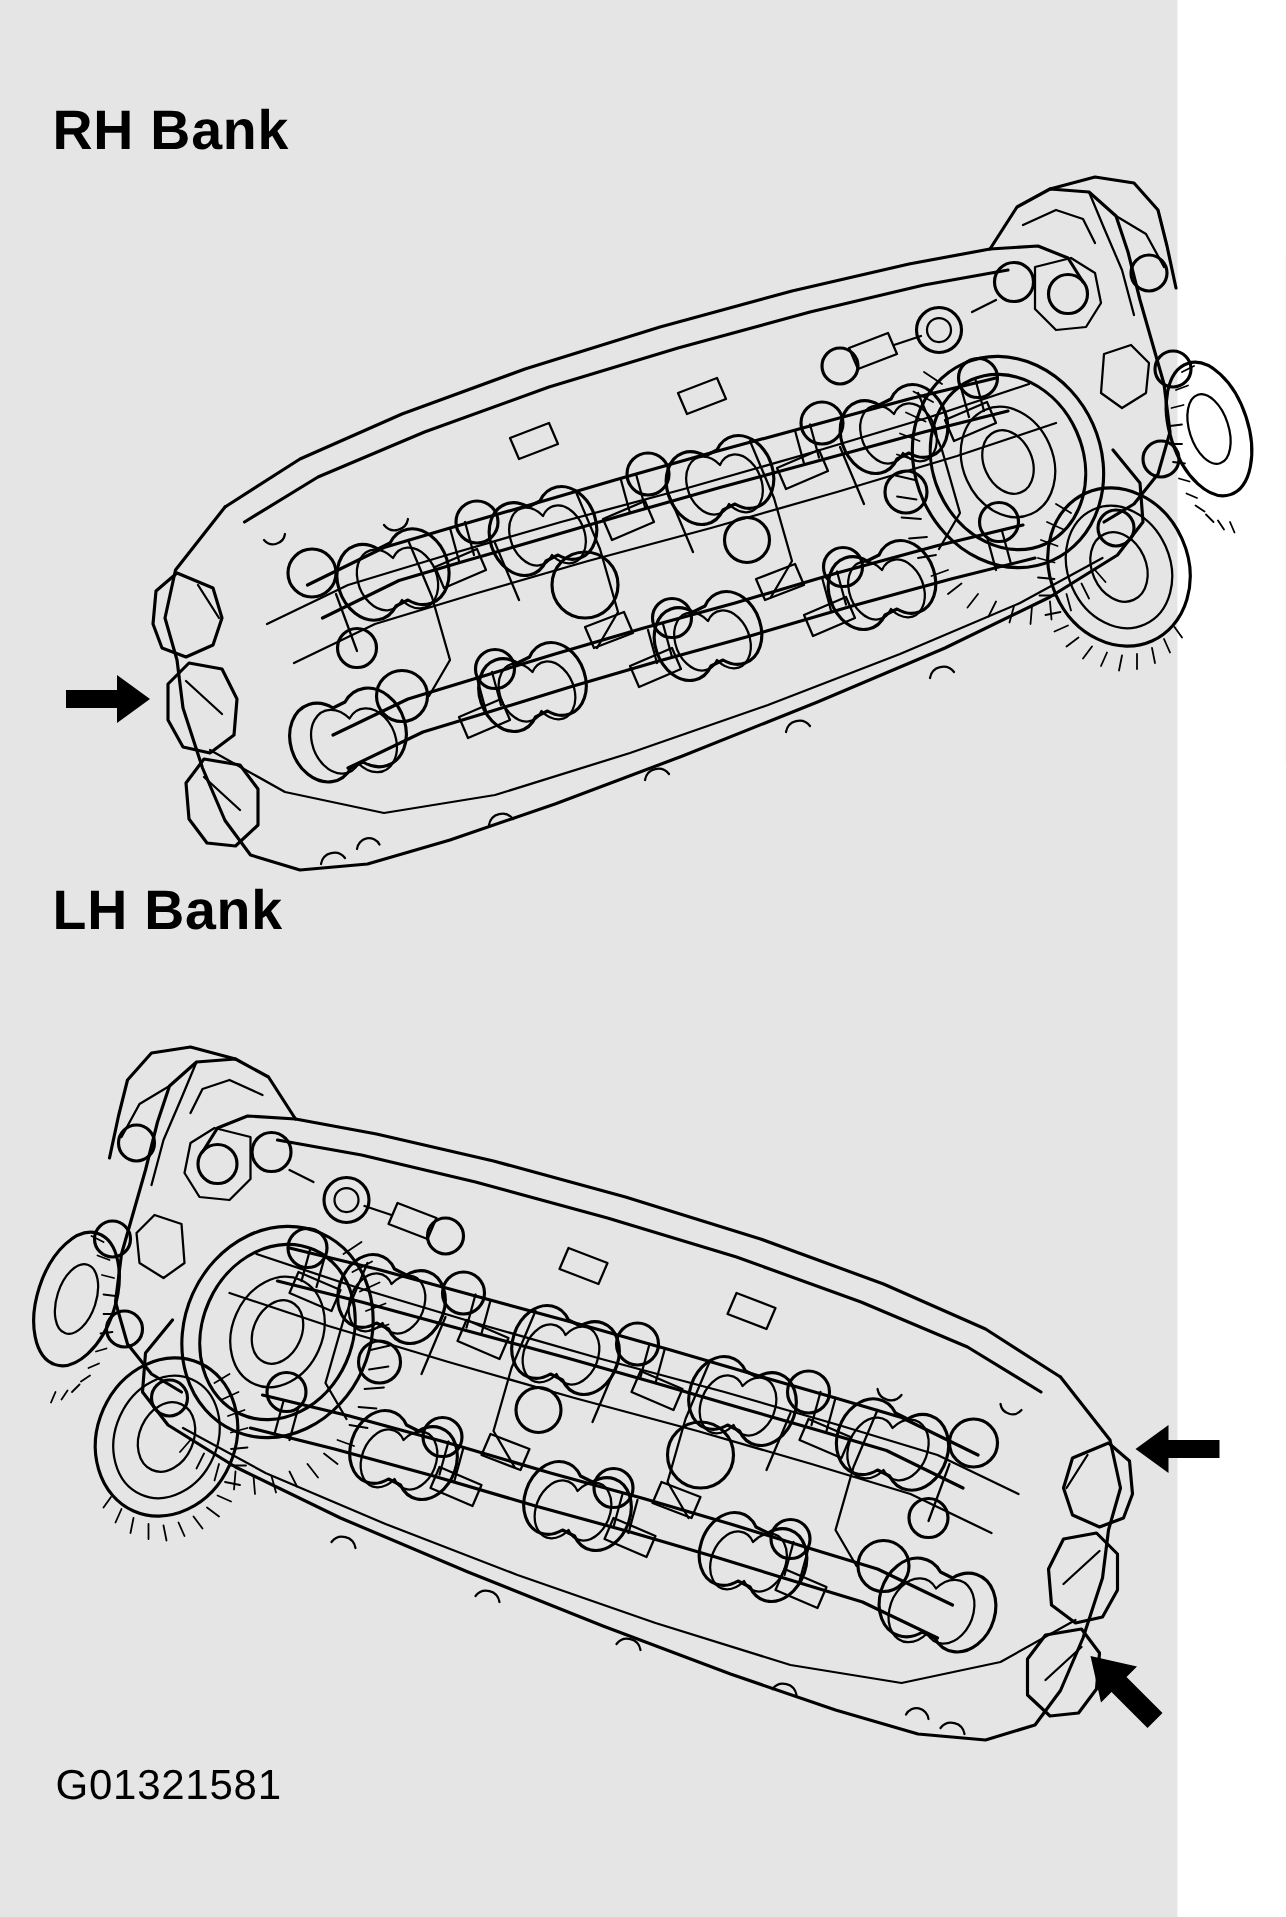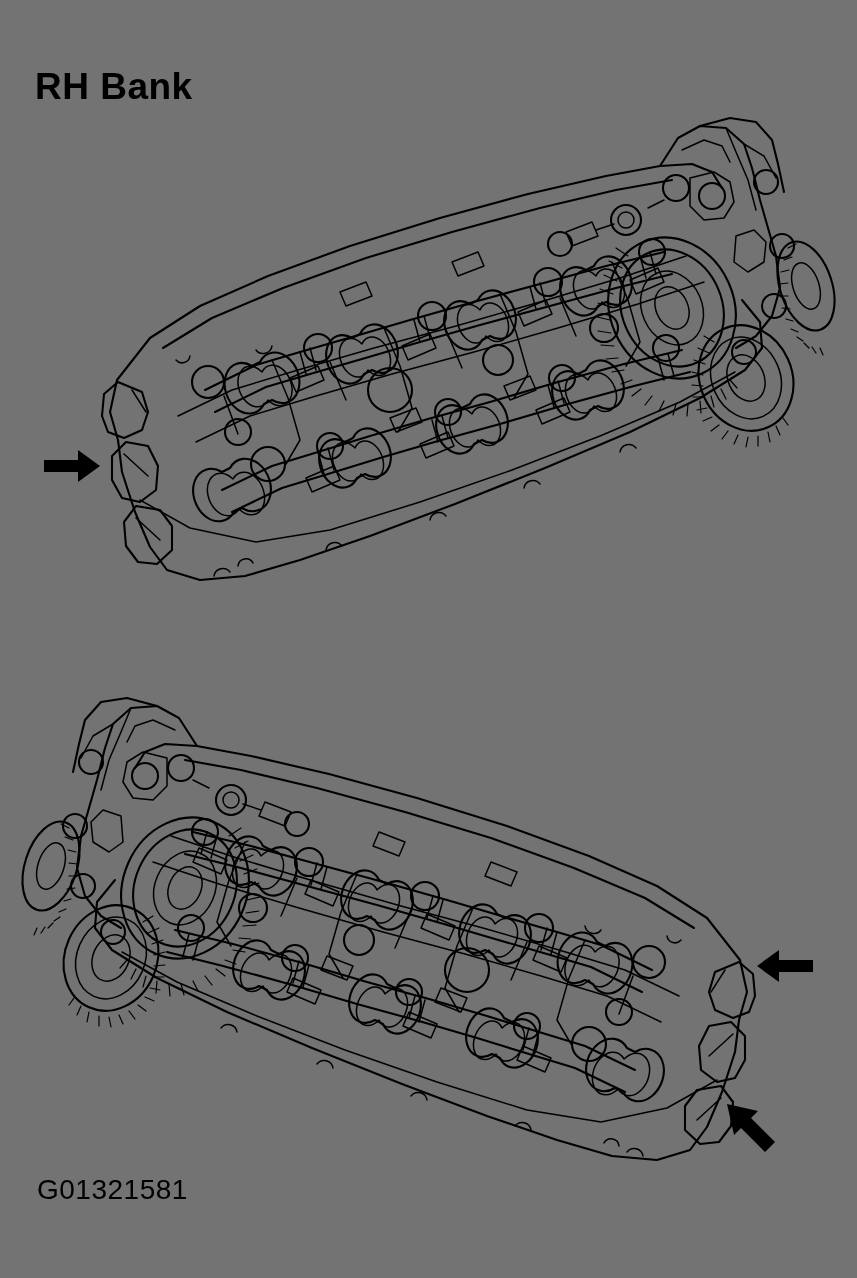--- a/index.html
+++ b/index.html
@@ -12,23 +12,23 @@
     width: 857px;
     height: 1278px;
     position: relative;
     overflow: hidden;
     font-family: "Liberation Sans", sans-serif;
     color: #000000;
   }
   .page {
     position: absolute;
     left: 0; top: 0;
-    width: 857px;
+    width: 785px;
     height: 1278px;
-    background: #737373;
+    background: #e5e5e5;
   }
   .bank-label {
     position: absolute;
     font-family: "Liberation Sans", sans-serif;
     font-weight: bold;
     font-size: 37px;
     letter-spacing: 0.5px;
     color: #000000;
     white-space: nowrap;
     line-height: 1;
@@ -245,20 +245,21 @@
 
     <g>
       <path class="solid" d="M44,400 L78,400 L78,390 L100,406 L78,422 L78,412 L44,412 Z"></path>
     </g>
     <g>
       <path class="solid" d="M100,572 L124,548 L117,541 L148,534 L141,565 L134,558 L110,582 Z"></path>
     </g>
 
   </svg>
 
+  <div class="bank-label" id="lh-label">LH Bank</div>
 
   <svg class="drawing" id="lh-drawing" viewBox="0 0 857 530">
 
     <g transform="translate(857,0) scale(-1,1)">
 
       <path class="ink" d="M150,278 L117,320 L110,352 L118,380 L122,412 L135,452 L150,487
                            L167,510 L200,520 L245,516 L300,500 L370,476 L455,444 L545,408
                            L630,372 L700,338 L745,310 L762,288 L760,262 L742,240"></path>
       <path class="ink" d="M150,278 L200,246 L268,216 L350,186 L440,158 L528,134 L606,116
                            L660,106 L692,104 L712,112 L722,128"></path>

